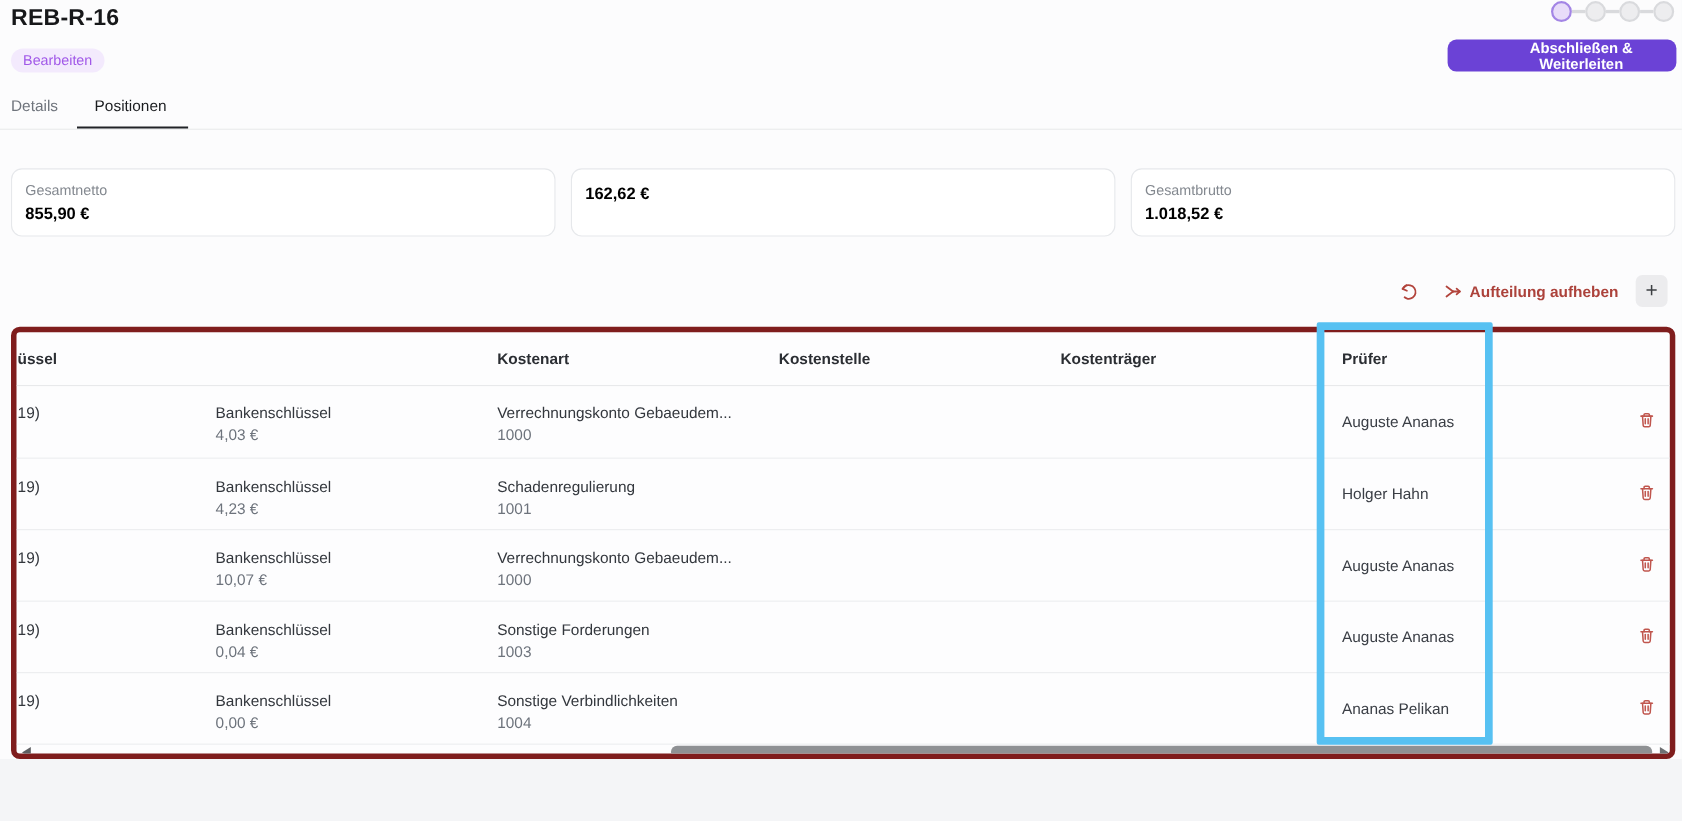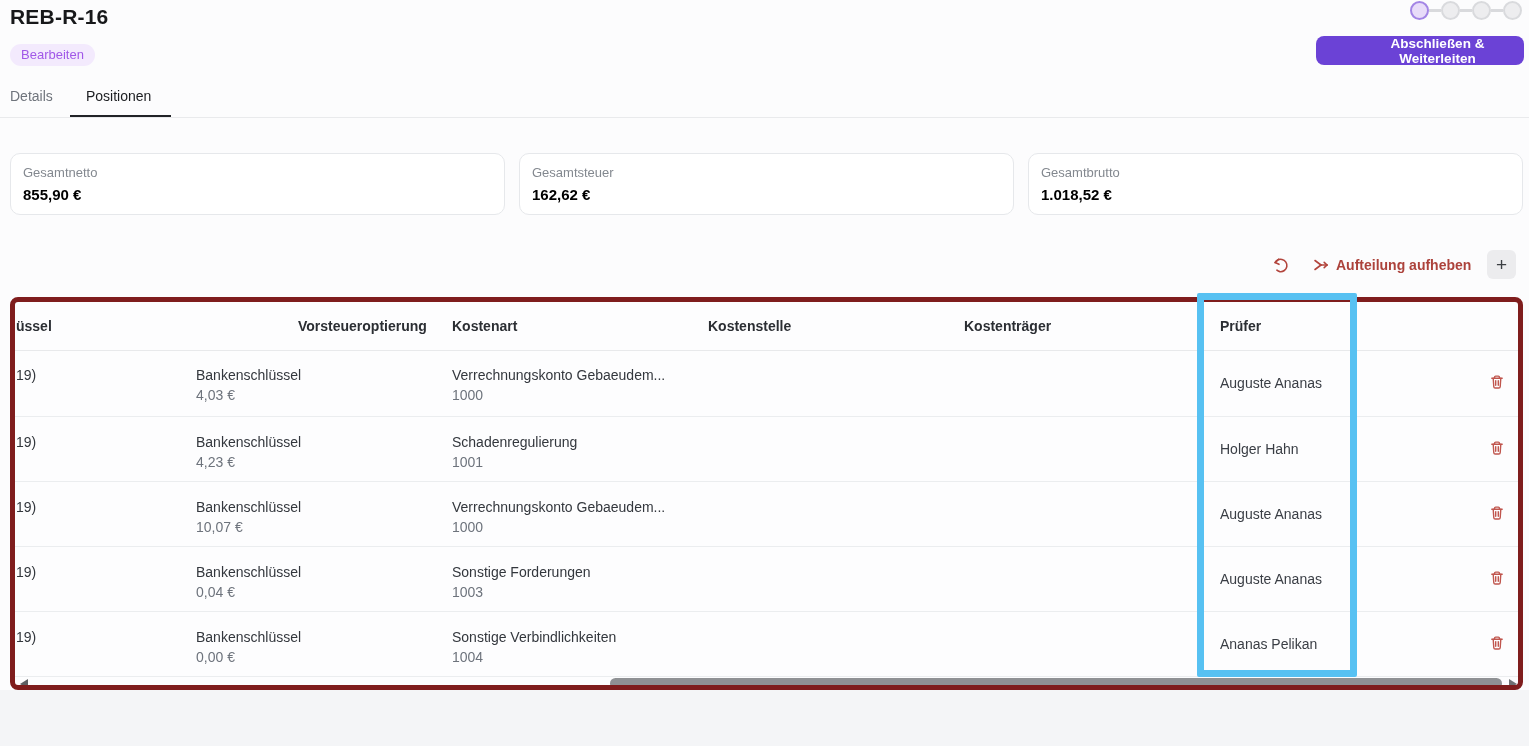--- a/index.html
+++ b/index.html
@@ -105,21 +105,20 @@
 <div class="abs tab tab-details">Details</div>
 <div class="abs tab tab-positionen">Positionen</div>
 <div class="abs tab-underline"></div>
 <div class="abs tab-divider"></div>
 
 <div class="abs card" style="left:10px;">
   <div class="label">Gesamtnetto</div>
   <div class="value">855,90 €</div>
 </div>
 <div class="abs card" style="left:519px;">
-  <div class="label">Gesamtsteuer</div>
   <div class="value">162,62 €</div>
 </div>
 <div class="abs card" style="left:1028px;">
   <div class="label">Gesamtbrutto</div>
   <div class="value">1.018,52 €</div>
 </div>
 
 <button class="abs icon-btn undo-btn">
   <svg class="red-stroke" width="19" height="19" viewBox="0 0 19 19">
     <path d="M7.6 3.2 L4.1 6.6 L8 8.3"></path>
@@ -136,21 +135,20 @@
     <path d="M15 9 L12.2 6.4"></path>
     <path d="M15 9 L12.2 11.6"></path>
   </svg>
   <span class="lbl">Aufteilung aufheben</span>
 </button>
 
 <button class="abs add-btn">+</button>
 
 <div class="abs table">
   <div class="th" style="left:1px;">üssel</div>
-  <div class="th" style="left:283px;">Vorsteueroptierung</div>
   <div class="th" style="left:437px;">Kostenart</div>
   <div class="th" style="left:693px;">Kostenstelle</div>
   <div class="th" style="left:949px;">Kostenträger</div>
   <div class="th" style="left:1205px;">Prüfer</div>
   <div class="thead-border"></div>
 
   <div class="tr" style="top:48px;height:67px;">
     <div class="cell" style="left:1px;">
         <div class="l1">19)</div>
       </div>

